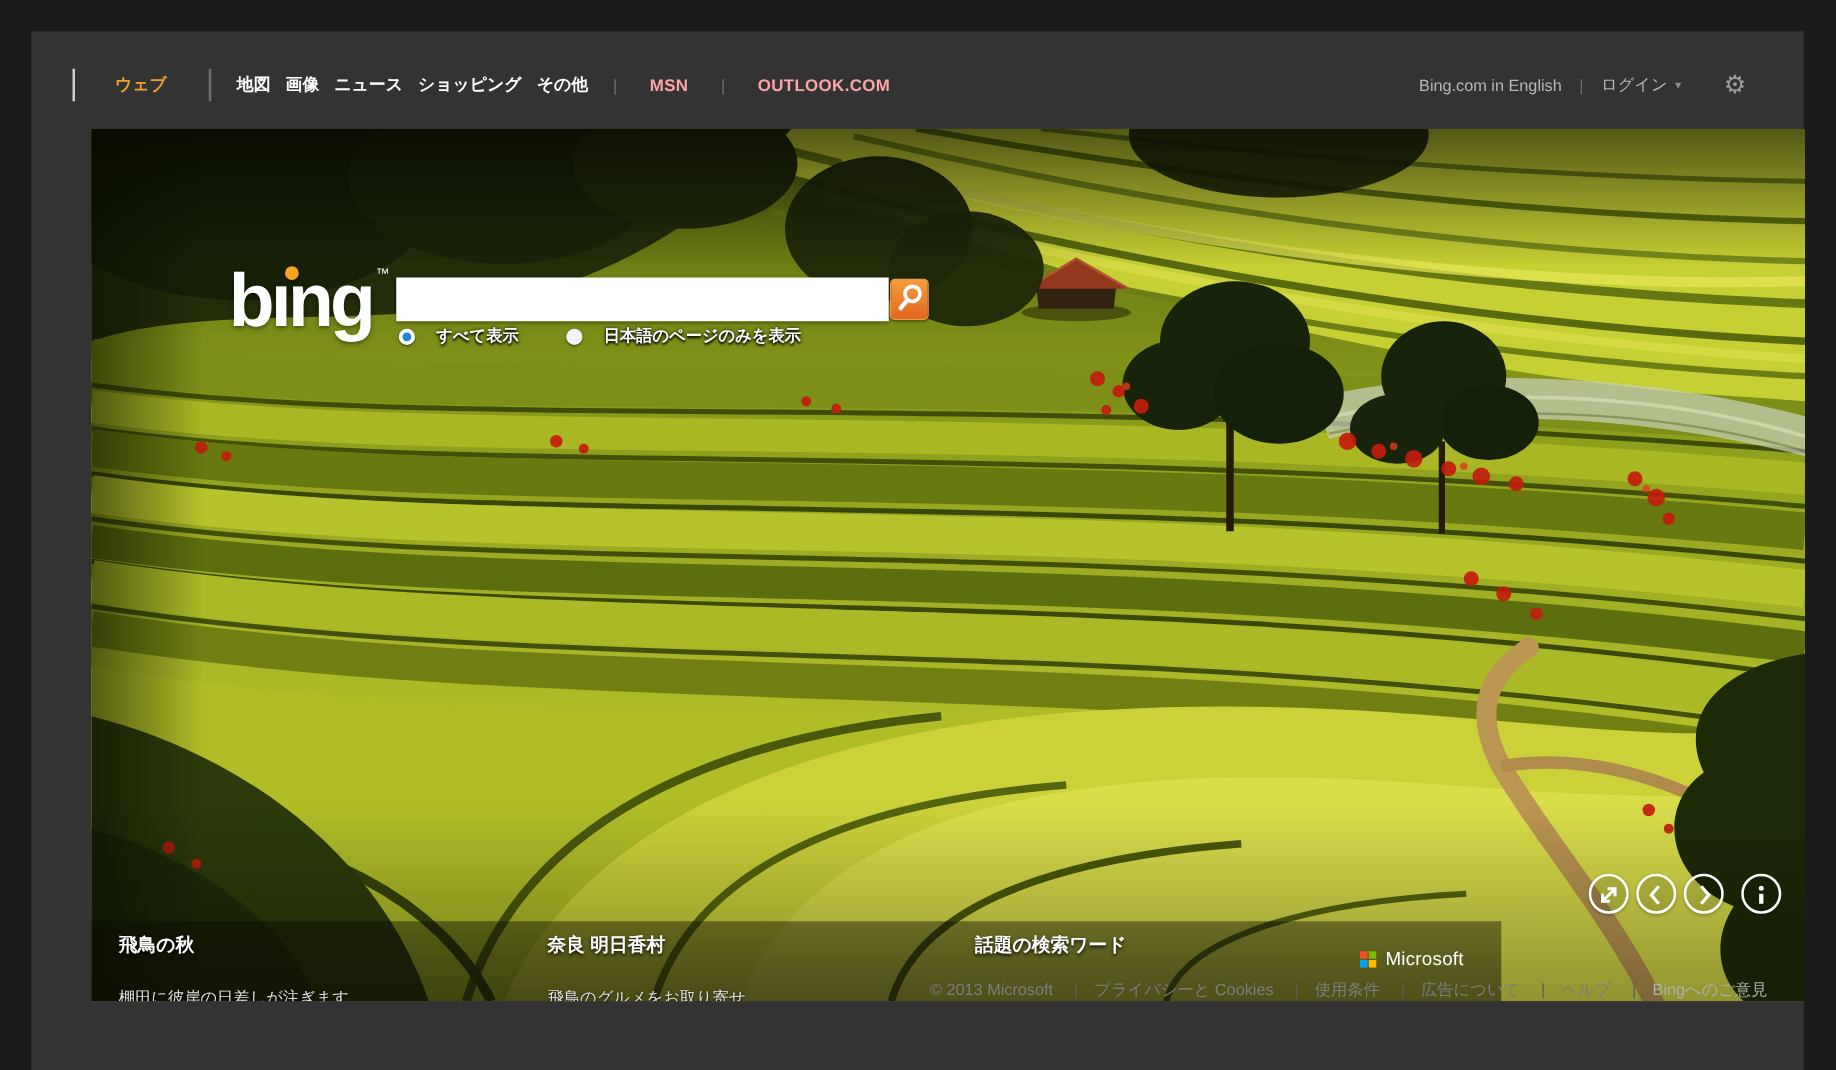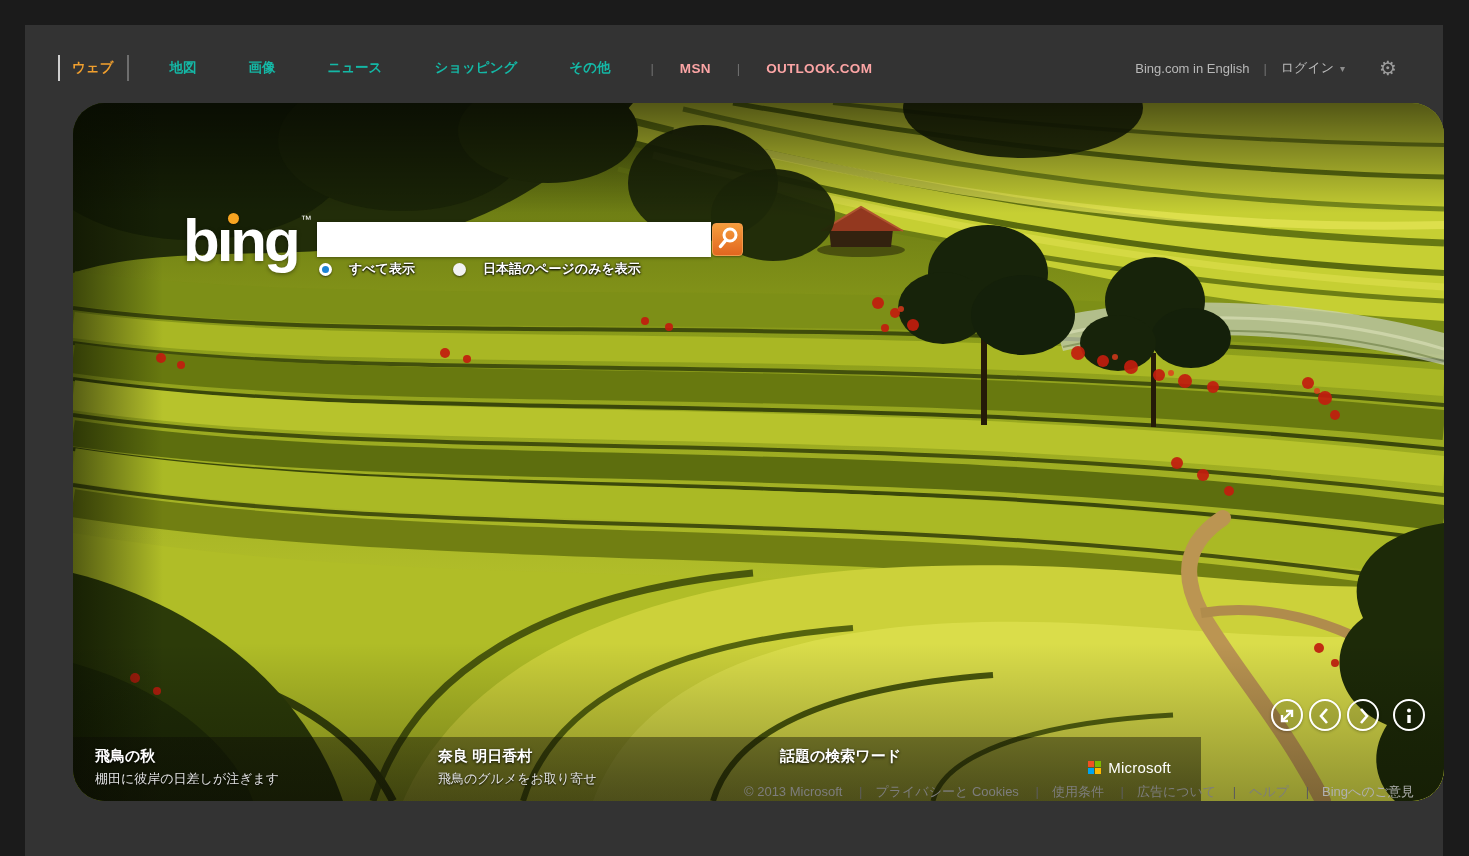--- a/index.html
+++ b/index.html
@@ -5,31 +5,31 @@
   html,body{margin:0;padding:0;background:#1b1b1b;}
   *{box-sizing:border-box;font-family:"Liberation Sans","DejaVu Sans",sans-serif;}
   .stage{position:relative;width:1469px;height:856px;background:#1b1b1b;overflow:hidden;}
   .page{position:absolute;left:25px;top:25px;width:1418px;height:831px;background:#333333;}
 
   
   .topnav{position:absolute;left:23px;top:23px;width:1371px;height:40px;display:flex;align-items:center;justify-content:space-between;}
   .nav-left{display:flex;align-items:center;height:30px;}
   .nav-sep-bar{width:2px;height:26px;background:#cfcfcf;margin:0 12px 0 10px;}
   .nav-sep-bar.dim{background:#6e6e6e;margin:0 14px;}
-  .nav-tab{font-size:13.5px;font-weight:bold;color:#14b8a6;margin:0 26px;cursor:pointer;white-space:nowrap;}
-  .nav-tab.active{color:#f09f2e;margin:0 0;}
+  .nav-tab{font-size:13.5px;font-weight:bold;color:#ffffff;margin:0 6px;cursor:pointer;white-space:nowrap;}
+  .nav-tab.active{color:#f09f2e;margin:0 20px;}
   .nav-pipe{color:#707070;font-size:13px;margin:0 14px;}
   .nav-portal{font-size:13.5px;font-weight:bold;color:#fca5a5;margin:0 12px;cursor:pointer;letter-spacing:.3px;}
   .nav-right{display:flex;align-items:center;height:30px;padding-right:22px;}
   .nav-link{font-size:13px;color:#b8b8b8;cursor:pointer;white-space:nowrap;}
   .login-caret{font-size:10px;color:#8d8d8d;margin-left:6px;}
   .gear{font-size:20px;color:#9d9d9d;margin-left:34px;cursor:pointer;line-height:1;}
 
   
-  .hero{position:absolute;left:48px;top:78px;width:1371px;height:698px;overflow:hidden;border-radius:32px;}
+  .hero{position:absolute;left:48px;top:78px;width:1371px;height:698px;overflow:hidden;}
   .hero svg.photo{position:absolute;left:0;top:0;display:block;}
 
   
   .logo{position:absolute;left:110px;top:108px;color:#fff;}
   .logo .word{font-size:60px;font-weight:bold;letter-spacing:-3px;line-height:1;text-shadow:0 1px 4px rgba(0,0,0,.45);}
   .logo .dot{position:absolute;left:45px;top:2px;width:11px;height:11px;border-radius:50%;background:#f7a421;box-shadow:0 1px 2px rgba(0,0,0,.4);}
   .logo .tm{position:absolute;right:-14px;top:2px;font-size:11px;color:#fff;}
 
   
   .searchbar{position:absolute;left:244px;top:119px;width:428px;height:35px;}
@@ -42,21 +42,21 @@
   .radio-label{font-size:13px;font-weight:bold;color:#fff;margin:0 28px 0 7px;text-shadow:0 1px 2px #000,0 0 3px rgba(0,0,0,.9);cursor:pointer;white-space:nowrap;}
 
   
   .circle-btn{position:absolute;width:32px;height:32px;border-radius:50%;border:2px solid #fff;background:rgba(0,0,0,.12);cursor:pointer;padding:0;box-shadow:0 1px 3px rgba(0,0,0,.3);}
   .circle-btn svg{display:block;margin:2px auto 0;}
 
   
   .caption-band{position:absolute;left:0;top:634px;width:1128px;height:64px;background:linear-gradient(rgba(10,10,4,.42),rgba(10,10,4,.5));}
   .panel{position:absolute;top:10px;}
   .panel .title{font-size:15px;font-weight:bold;color:#fff;text-shadow:0 1px 3px rgba(0,0,0,.9);cursor:pointer;white-space:nowrap;}
-  .panel .subtitle{font-size:13px;color:#e3e3e3;margin-top:4px;text-shadow:0 1px 2px rgba(0,0,0,.9);cursor:pointer;white-space:nowrap;}
+  .panel .subtitle{font-size:13px;color:#e3e3e3;margin-top:23px;text-shadow:0 1px 2px rgba(0,0,0,.9);cursor:pointer;white-space:nowrap;}
   .ms-brand{position:absolute;right:30px;top:22px;display:flex;align-items:center;}
   .ms-squares{display:grid;grid-template-columns:6px 6px;grid-template-rows:6px 6px;gap:1px;margin-right:7px;}
   .ms-squares i{display:block;}
   .ms-name{font-size:15px;color:#fff;letter-spacing:.2px;}
 
   
   .footer{position:absolute;left:23px;top:758px;width:1366px;text-align:right;font-size:13px;color:#7d7d7d;}
   .footer span.link{cursor:pointer;}
   .footer span.link + span.link::before{content:"|";color:#5c5c5c;margin:0 13px;cursor:default;}
   .footer .bright{color:#b0b0b0;}

